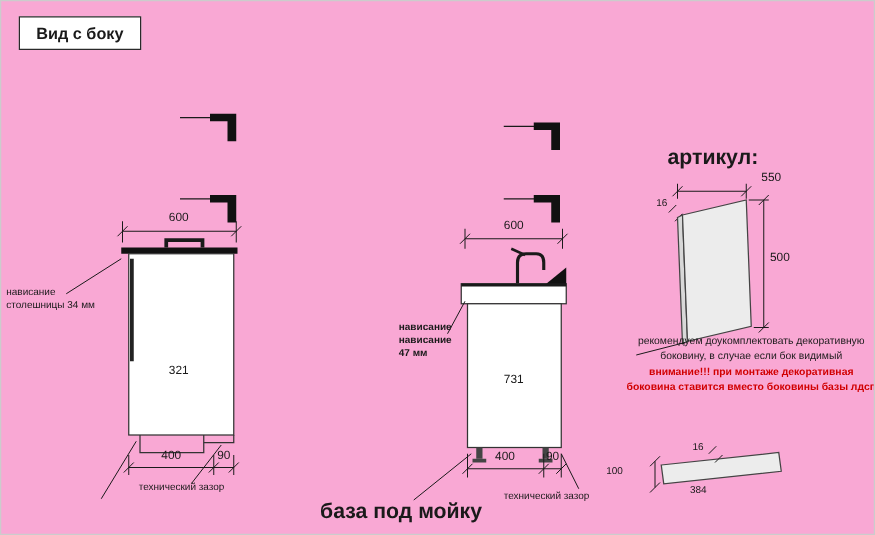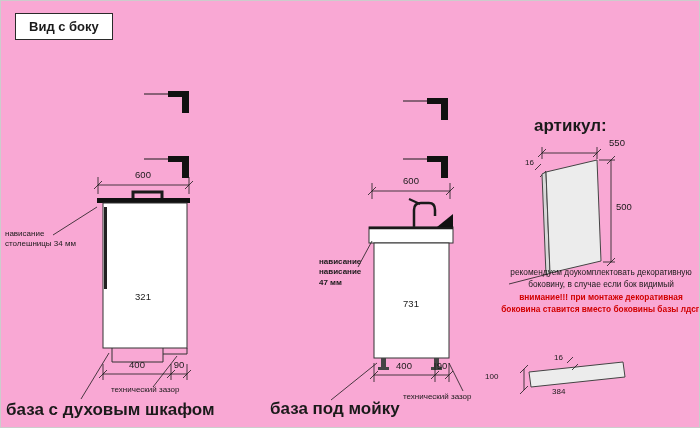--- a/index.html
+++ b/index.html
@@ -172,33 +172,32 @@
 
   <div class="abs dim" style="left:142px; top:168px;">600</div>
   <div class="abs small" style="left:4px; top:228px;">
     <div>нависание</div>
     <div>столешницы 34 мм</div>
   </div>
   <div class="abs dim" style="left:142px; top:290px;">321</div>
   <div class="abs dim" style="left:136px; top:358px;">400</div>
   <div class="abs dim" style="left:178px; top:358px;">90</div>
   <div class="abs small" style="left:110px; top:384px;">технический зазор</div>
-  <div class="abs name" style="left:5px; top:399px;">база с духовым шкафом</div>
 
   <div class="abs dim" style="left:410px; top:174px;">600</div>
   <div class="abs small bold" style="left:318px; top:256px;">
     <div>нависание</div>
     <div>нависание</div>
     <div>47 мм</div>
   </div>
   <div class="abs dim" style="left:410px; top:297px;">731</div>
   <div class="abs dim" style="left:403px; top:359px;">400</div>
   <div class="abs dim" style="left:441px; top:359px;">90</div>
   <div class="abs small" style="left:402px; top:391px;">технический зазор</div>
-  <div class="abs name" style="left:269px; top:398px;">база под мойку</div>
+  <div class="abs name" style="left:255px; top:398px;">база под мойку</div>
 
   <div class="abs name" style="left:533px; top:115px;">артикул:</div>
   <div class="abs dim" style="left:568px; top:136px;margin-left:48px;">550</div>
   <div class="abs small" style="left:524px; top:157px;">16</div>
   <div class="abs dimL" style="left:615px; top:200px;">500</div>
 
   <div class="abs notes" style="left:500px; top:265px;text-align:center;">
     <span style="display: block;">рекомендуем доукомплектовать декоративную боковину, в случае если бок видимый</span>
     <span class="warn" style="display: block;">внимание!!! при монтаже декоративная боковина ставится вместо боковины базы лдсп</span>
   </div>

